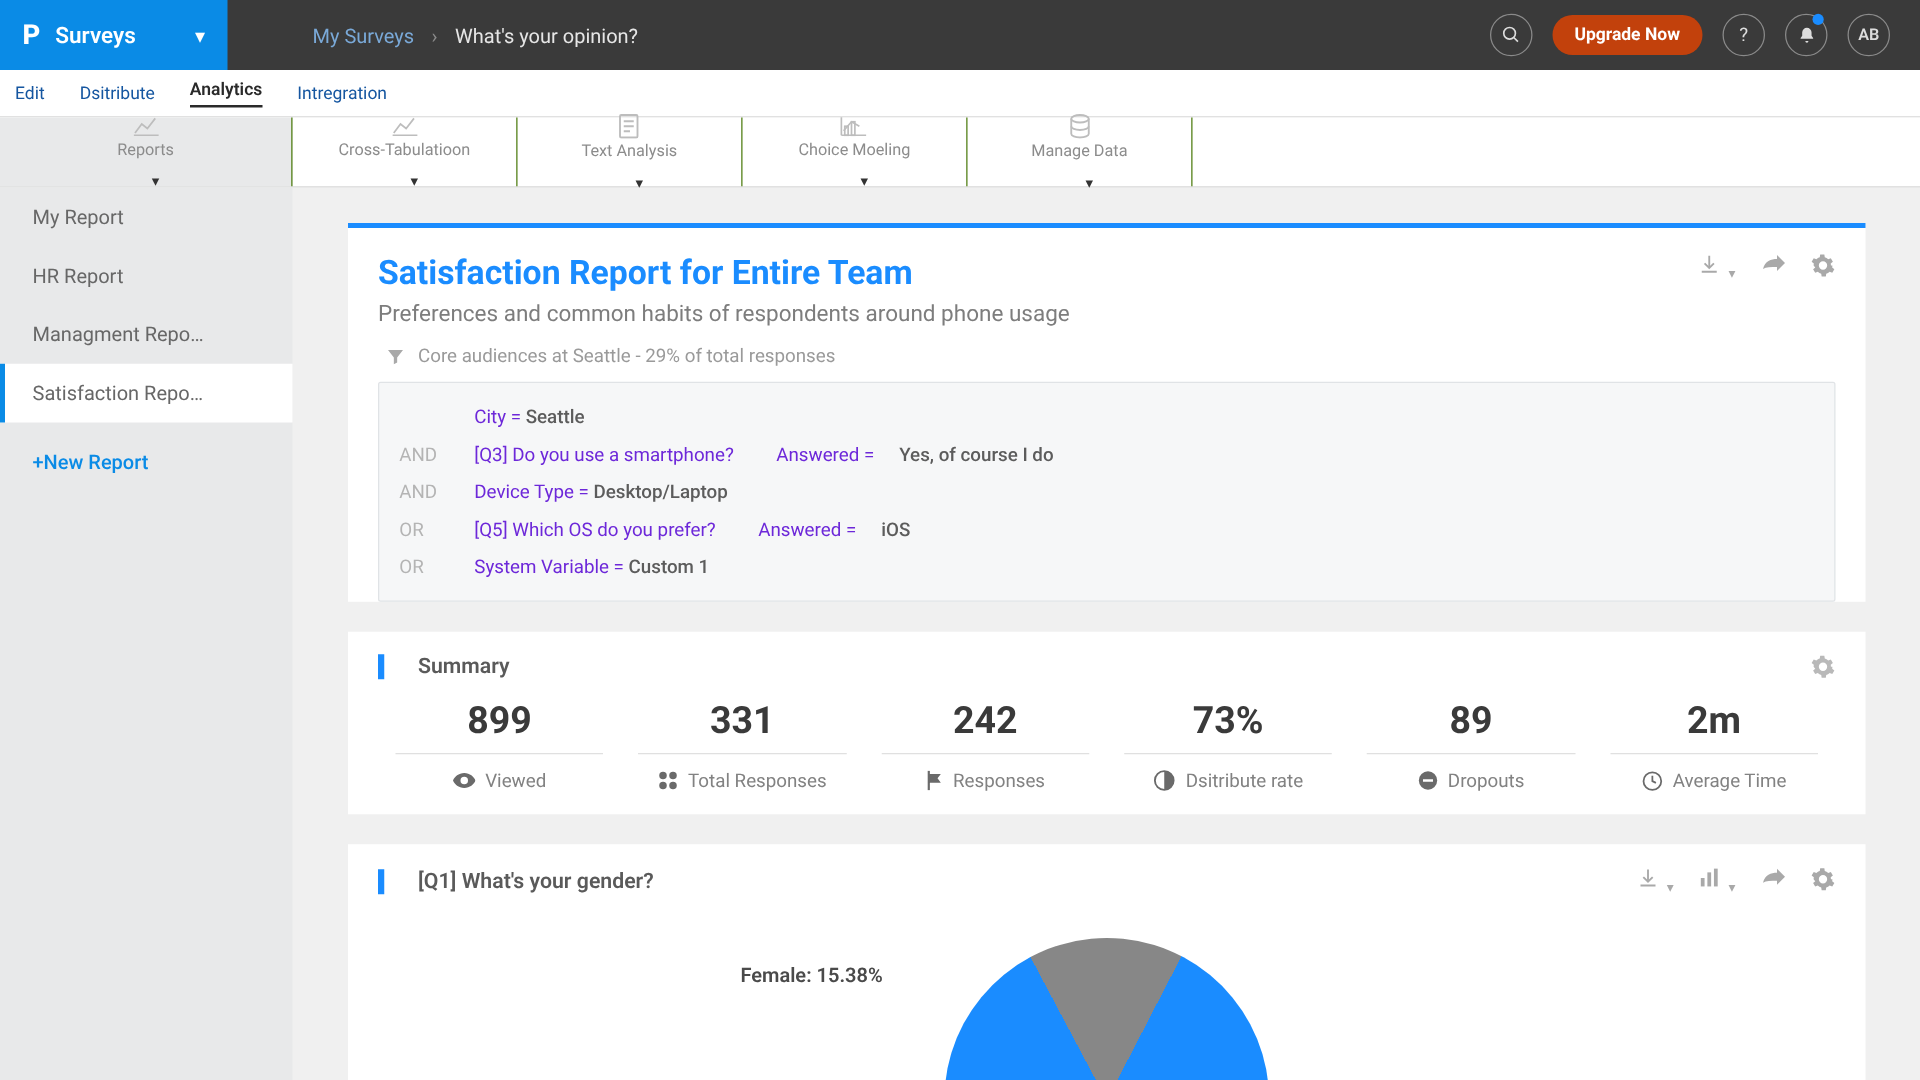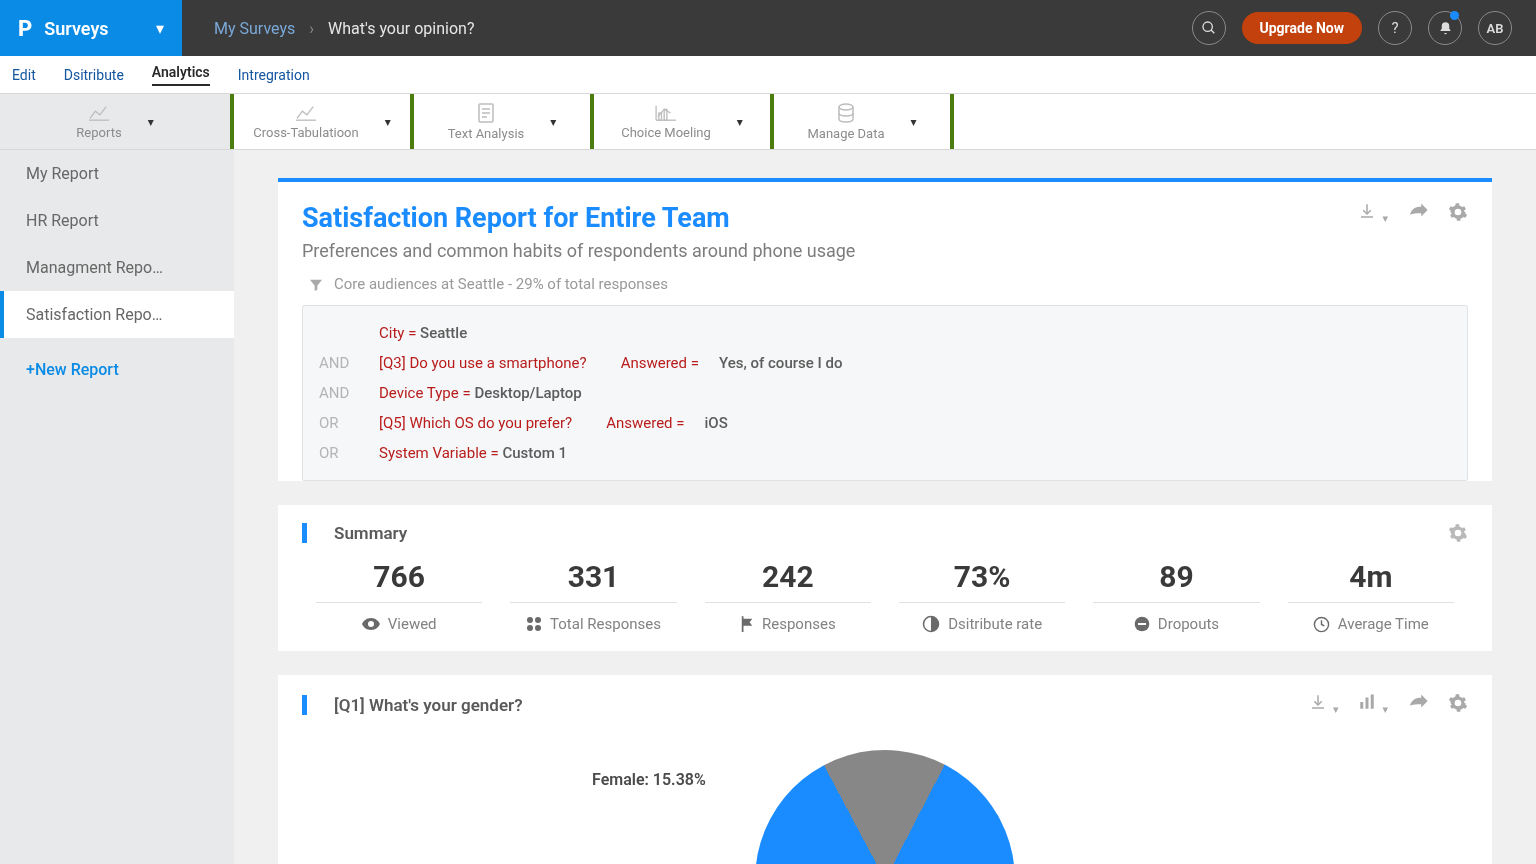--- a/index.html
+++ b/index.html
@@ -5,37 +5,37 @@
 * { margin: 0; padding: 0; box-sizing: border-box; font-family: -apple-system, BlinkMacSystemFont, "Segoe UI", Roboto, Arial, sans-serif; }
 body { width: 1536px; height: 864px; overflow: hidden; background: #f0f0f0; }
 
 
 .header { display: flex; height: 56px; background: #3a3a3a; color: #fff; align-items: center; }
 .brand { display: flex; align-items: center; background: #0a8be6; height: 100%; width: 182px; padding: 0 18px; }
 .brand .logo { font-weight: 800; font-size: 22px; margin-right: 12px; }
 .brand .title { font-weight: 600; font-size: 18px; flex: 1; }
 .brand .chev { color: #fff; }
 .breadcrumb { display: flex; align-items: center; gap: 14px; padding-left: 32px; font-size: 16px; }
-.breadcrumb .bc-link { color: #7aa9d8; }
+.breadcrumb .bc-link { color: #7aa9d8; margin-left: 36px; }
 .breadcrumb .bc-sep { color: #8a8a8a; }
 .breadcrumb .bc-cur { color: #e6e6e6; }
 .header-right { margin-left: auto; display: flex; align-items: center; gap: 16px; padding-right: 24px; }
 .circle-btn { width: 34px; height: 34px; border: 1.5px solid #8a8a8a; border-radius: 50%; display: flex; align-items: center; justify-content: center; color: #ddd; font-size: 15px; position: relative; }
 .circle-btn.avatar { font-size: 13px; font-weight: 600; }
 .upgrade { background: #c2410c; color: #fff; border-radius: 18px; padding: 8px 18px; font-weight: 700; font-size: 14px; }
 .notif-dot { position: absolute; top: -1px; right: 2px; width: 9px; height: 9px; background: #1a8cff; border-radius: 50%; }
 
 
 .tabs { display: flex; align-items: center; height: 38px; background: #fff; border-bottom: 1px solid #d8d8d8; padding: 0 12px; gap: 28px; }
 .tabs a { color: #1556a0; font-size: 14px; }
 .tabs a.active { font-weight: 600; border-bottom: 2px solid #2a2a2a; padding-bottom: 4px; color:#2a2a2a;}
 
 
 .toolbar { display: flex; height: 56px; background: #fff; border-bottom: 1px solid #d8d8d8; }
-.tool-seg { display: flex; align-items: center; justify-content: center; flex-direction: row; border-right: 4px solid #4d7c0f; padding: 0 18px; gap: 10px; min-width: 180px; }
+.tool-seg { display: flex; align-items: center; justify-content: center; flex-direction: column; border-right: 1px solid #4d7c0f; padding: 0 18px; gap: 10px; min-width: 180px; }
 .tool-seg.first { background: #e8e9ea; width: 234px; }
 .tool-label { color: #8c8c8c; font-size: 13px; }
 .tool-stack { display:flex; flex-direction:column; align-items:center; gap:3px;}
 .tool-icon { color:#bdbdbd; }
 .tool-chev { color:#333; font-size:12px; margin-left:16px; }
 
 
 .body { display: flex; height: calc(864px - 56px - 38px - 56px); }
 .sidebar { width: 234px; background: #e8e9ea; }
 .side-item { padding: 14px 26px; color: #676767; font-size: 16px; cursor: pointer; white-space: nowrap; overflow: hidden; text-overflow: ellipsis; }
@@ -48,21 +48,21 @@
 .card-head { display:flex; align-items:flex-start; }
 .card-title { color:#1a8cff; font-size: 27px; font-weight:700; margin-bottom:6px;}
 .card-sub { color:#7d7d7d; font-size: 18px; margin-bottom:14px;}
 .card-actions { margin-left:auto; display:flex; gap:20px; color:#a9a9a9; font-size:18px; }
 .card-actions .sm { font-size:11px; margin-left:-14px; margin-top:10px;}
 .filter-line { display:flex; align-items:flex-end; gap:10px; color:#9a9a9a; font-size:15px; margin: 0 0 12px 6px;}
 
 .filter-box { background:#f6f7f8; border:1px solid #e0e3e6; border-radius:2px; padding:12px 16px; margin-bottom:20px;}
 .filter-row { display:flex; gap:24px; padding:6px 0; font-size:15px;}
 .filter-row .op { color:#b4b4b4; width:36px;}
-.filter-row .k { color:#b91c1c; }
+.filter-row .k { color:#6d28d9; }
 .filter-row .v { color:#5c5c5c; font-weight:500;}
 .filter-row .col2 { margin-left: 10px; display:flex; gap:20px;}
 
 .section-head { display:flex; align-items:center; }
 .section-bar { width:5px; height:20px; background:#1a8cff; margin-right:12px;}
 .section-title { color:#5a5a5a; font-size:17px; font-weight:600;margin-left:15px; }
 .section-gear { margin-left:auto; color:#b9b9b9; font-size:18px; }
 
 .stats { display:flex; margin-top: 16px; }
 .stat { flex:1; text-align:center; }
@@ -260,21 +260,21 @@
         <div class="section-bar"></div>
         <div class="section-title">Summary</div>
         <div class="section-gear">
             <svg width="20" height="20" viewBox="0 0 24 24" fill="#b9b9b9">
               <path d="M12 8a4 4 0 100 8 4 4 0 000-8zm9 4a9 9 0 01-.2 1.9l2.1 1.6-2 3.5-2.5-1a9 9 0 01-3.3 1.9l-.4 2.6h-4l-.4-2.6a9 9 0 01-3.3-1.9l-2.5 1-2-3.5 2.1-1.6A9 9 0 013 12c0-.6.1-1.3.2-1.9L1.1 8.5l2-3.5 2.5 1a9 9 0 013.3-1.9L9.3 1.5h4l.4 2.6a9 9 0 013.3 1.9l2.5-1 2 3.5-2.1 1.6c.1.6.2 1.3.2 1.9z"></path>
             </svg>
           </div>
       </div>
       <div class="stats">
         <div class="stat">
-          <div class="num">766</div>
+          <div class="num">899</div>
           <div class="lab">
               <svg class="ic" width="18" height="12" viewBox="0 0 24 16" fill="#6a6a6a">
                 <path d="M12 0C6 0 1.7 4 0 8c1.7 4 6 8 12 8s10.3-4 12-8c-1.7-4-6-8-12-8zm0 12a4 4 0 110-8 4 4 0 010 8z"></path>
               </svg>
               <span>Viewed</span>
             </div>
         </div>
         <div class="stat">
           <div class="num">331</div>
           <div class="lab">
@@ -310,21 +310,21 @@
           <div class="num">89</div>
           <div class="lab">
               <svg class="ic" width="16" height="16" viewBox="0 0 24 24" fill="#6a6a6a">
                 <circle cx="12" cy="12" r="11"></circle>
                 <rect x="6" y="10.5" width="12" height="3" fill="#fff"></rect>
               </svg>
               <span>Dropouts</span>
             </div>
         </div>
         <div class="stat">
-          <div class="num">4m</div>
+          <div class="num">2m</div>
           <div class="lab">
               <svg class="ic" width="17" height="17" viewBox="0 0 24 24" fill="none" stroke="#6a6a6a" stroke-width="2">
                 <circle cx="12" cy="12" r="10"></circle>
                 <polyline points="12,6 12,12 16,14"></polyline>
               </svg>
               <span>Average Time</span>
             </div>
         </div>
       </div>
     </div>

